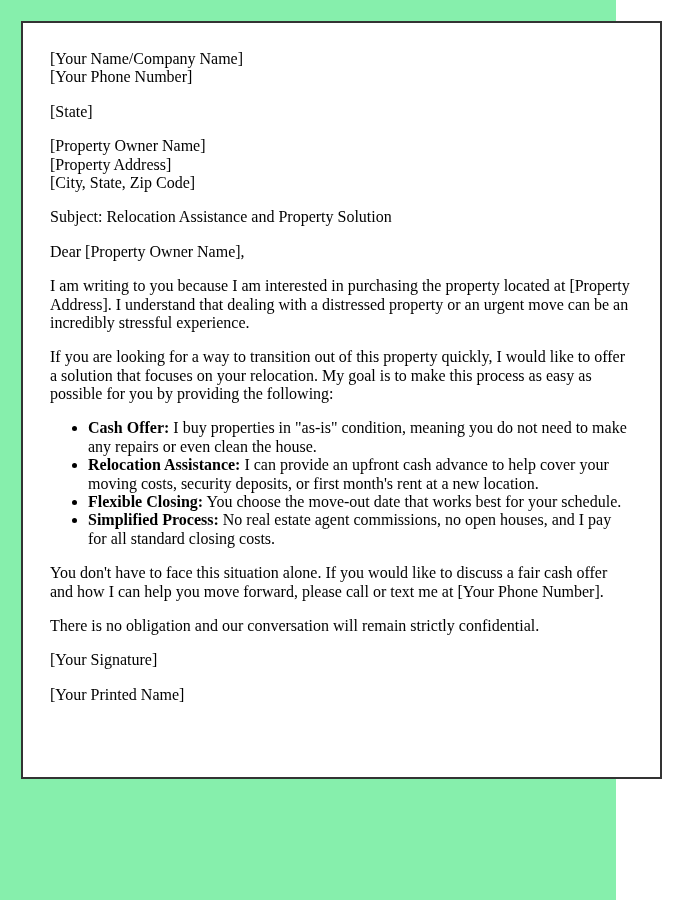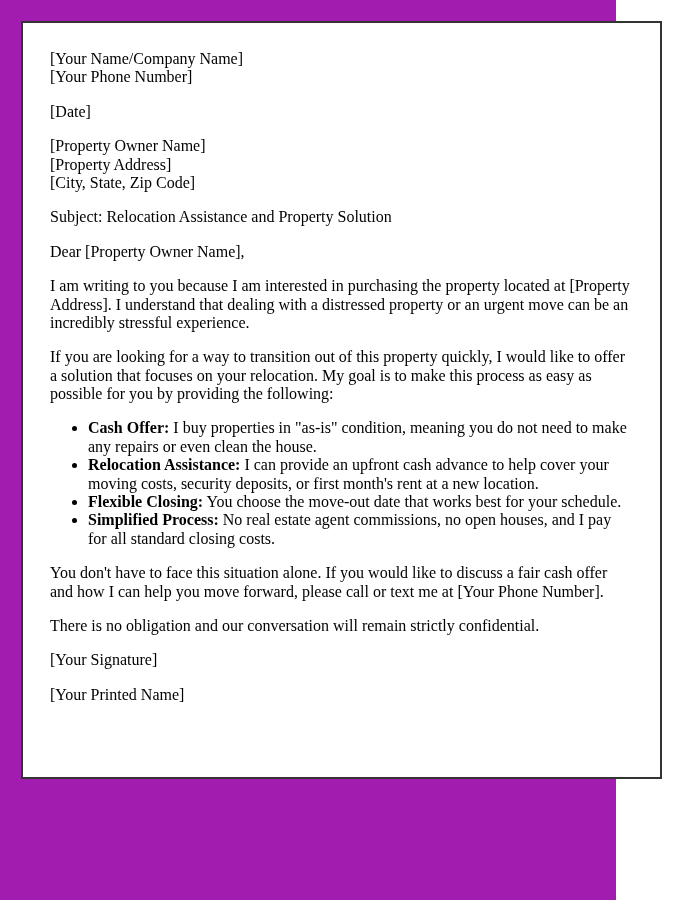--- a/index.html
+++ b/index.html
@@ -7,21 +7,21 @@
     padding: 0;
     background: #ffffff;
     width: 700px;
     height: 900px;
     font-family: "Liberation Serif", "DejaVu Serif", serif;
   }
   .page {
     position: relative;
     width: 616px;
     height: 900px;
-    background: #a21caf;
+    background: #86efac;
   }
   .letter-frame {
     position: absolute;
     left: 21px;
     top: 21px;
     width: 641px;
     height: 758px;
     border: 2px solid #333333;
     box-sizing: border-box;
     background: #ffffff;
@@ -58,21 +58,21 @@
 <body>
 
 <div class="page">
   <div class="letter-frame">
 
     <p class="first">
       <span class="block-line">[Your Name/Company Name]</span>
       <span class="block-line">[Your Phone Number]</span>
     </p>
 
-    <p>[Date]</p>
+    <p>[State]</p>
 
     <p>
       <span class="block-line">[Property Owner Name]</span>
       <span class="block-line">[Property Address]</span>
       <span class="block-line">[City, State, Zip Code]</span>
     </p>
 
     <p>Subject: Relocation Assistance and Property Solution</p>
 
     <p>Dear [Property Owner Name],</p>

